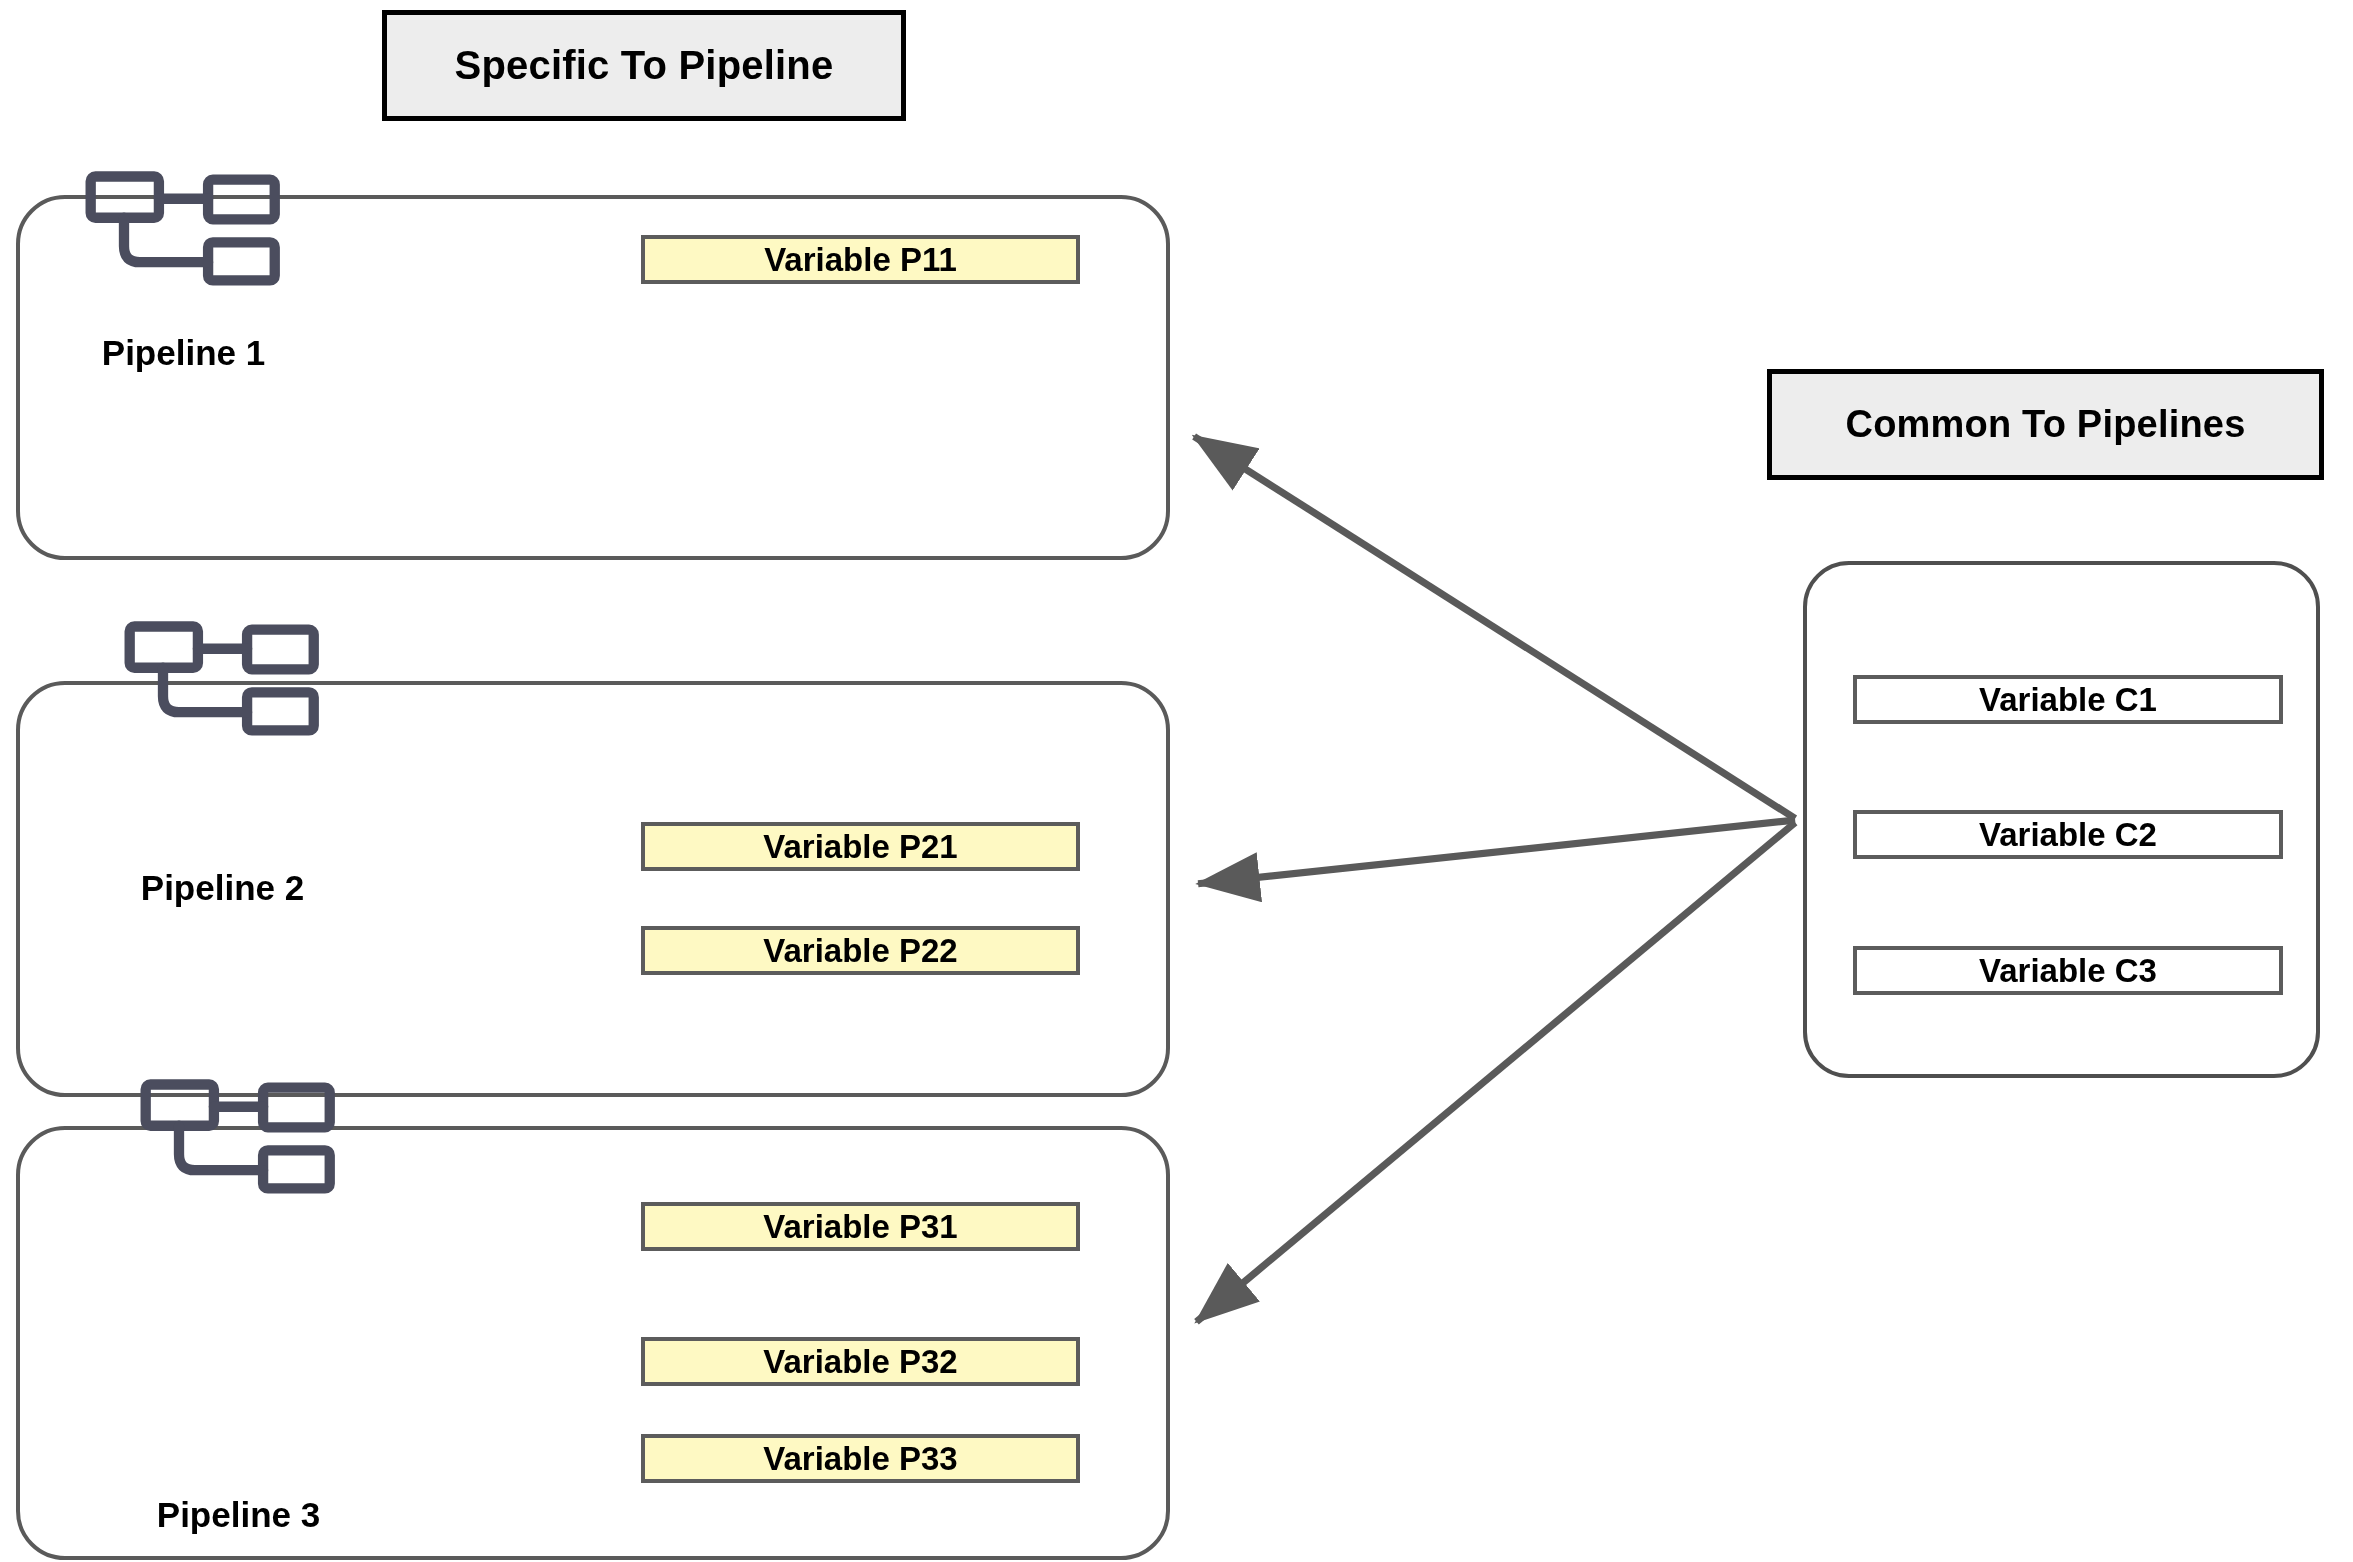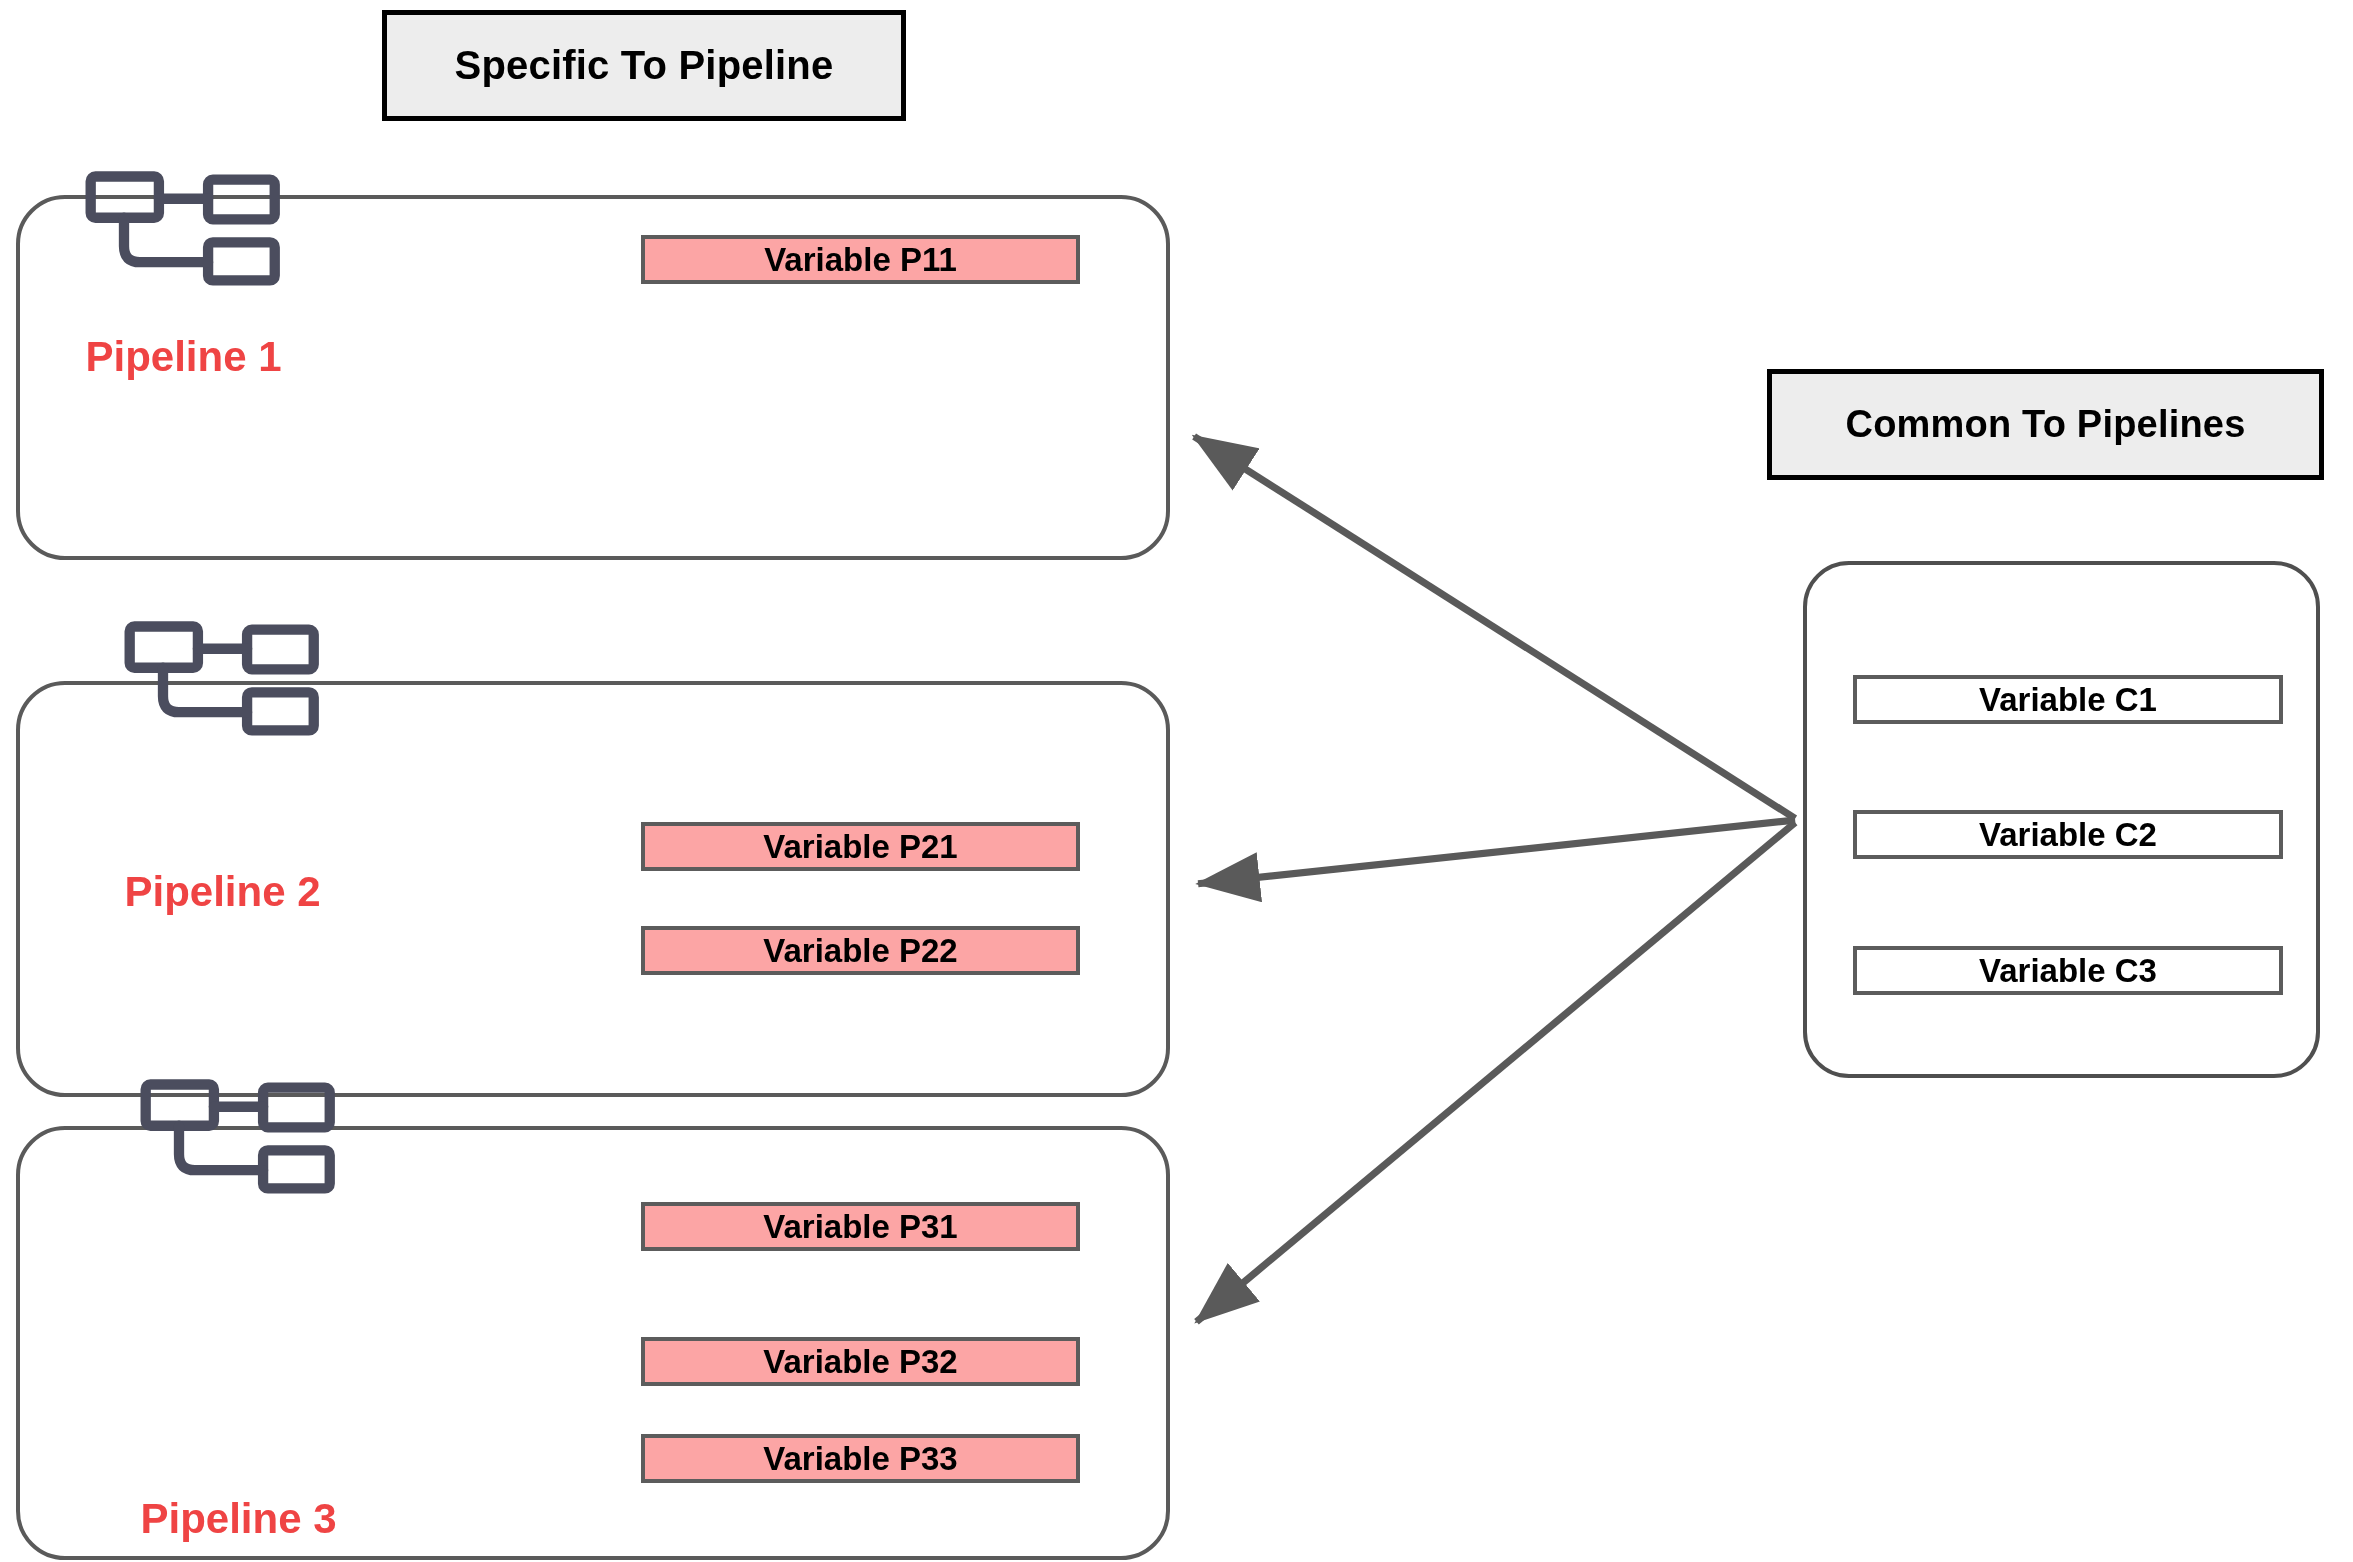--- a/index.html
+++ b/index.html
@@ -57,35 +57,35 @@
   #pipeline-card-1 { top: 195px;  height: 365px; }
   #pipeline-card-2 { top: 681px;  height: 416px; }
   #pipeline-card-3 { top: 1126px; height: 434px; }
 
   
   .pipeline-icon {
     position: absolute;
   }
   .pipeline-label {
     position: absolute;
-    font-size: 42px;
-    font-weight: bold;
-    color: #ef4444;
+    font-size: 35px;
+    font-weight: bold;
+    color: #000000;
     white-space: nowrap;
     text-align: center;
   }
 
   
   .variable-chip {
     position: absolute;
     width: 439px;
     height: 49px;
     border: 4px solid #5c5c5c;
     box-sizing: border-box;
-    background: #fca5a5;
+    background: #fef9c3;
     display: flex;
     align-items: center;
     justify-content: center;
     font-size: 33px;
     font-weight: bold;
     color: #000000;
   }
 
   
   #common-card {

